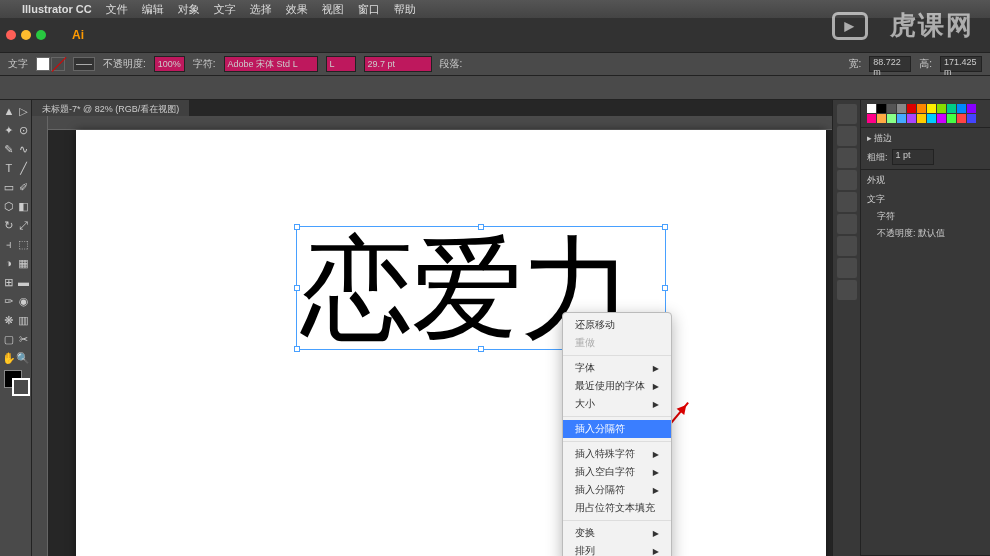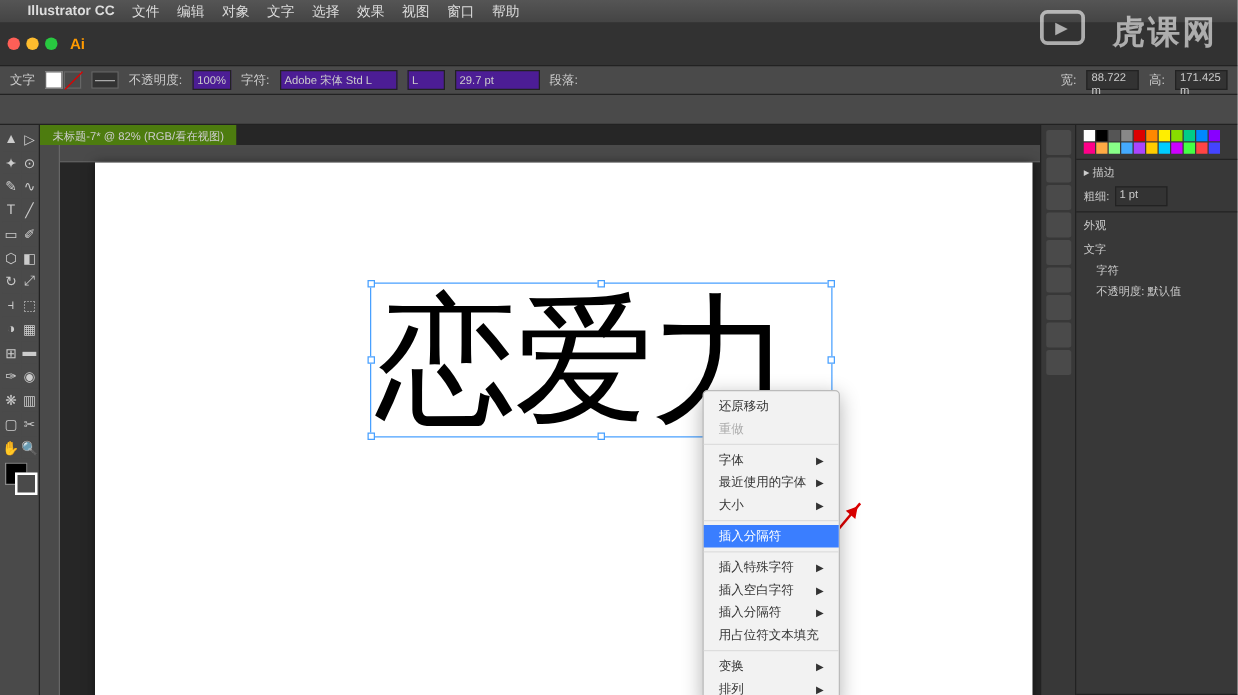--- a/index.html
+++ b/index.html
@@ -2,52 +2,52 @@
 <html><head>
 <meta charset="utf-8">
 <style>
 * { margin: 0; padding: 0; box-sizing: border-box; font-family: sans-serif; }
 body { background: #323232; width: 990px; height: 556px; overflow: hidden; position: relative; font-size: 10px; color: #ccc; }
 
 .menubar { height: 18px; background: linear-gradient(#555, #444); display: flex; align-items: center; padding: 0 8px; gap: 14px; font-size: 11px; color: #ddd; }
 .menubar .apple { font-size: 13px; }
 .menubar .app-name { font-weight: bold; }
 
-.titlebar { height: 34px; background: #323232; display: flex; align-items: center; padding: 0 6px; gap: 6px; }
+.titlebar { height: 34px; background: #323232; display: flex; align-items: center; padding: 0 6px; gap: 22px; }
 .traffic { display: flex; gap: 5px; }
 .tdot { width: 10px; height: 10px; border-radius: 50%; }
 .tdot.r { background: #ff5f57; }
 .tdot.y { background: #febc2e; }
 .tdot.g { background: #28c840; }
 .titlebar .ai { color: #ff9a00; font-weight: bold; font-size: 12px; margin-left: 4px; }
 
 .controlbar { height: 24px; background: #4a4a4a; border-top: 1px solid #222; border-bottom: 1px solid #222; display: flex; align-items: center; padding: 0 8px; gap: 8px; font-size: 10px; }
 .swatch-pair { display: flex; gap: 1px; }
 .sw { width: 14px; height: 14px; border: 1px solid #666; }
 .sw.w { background: #fff; }
 .sw.n { background: #4a4a4a; position: relative; }
 .sw.n::after { content: ""; position: absolute; width: 20px; height: 1px; background: #d00; transform: rotate(-45deg); top: 6px; left: -3px; }
 .opt-line { width: 22px; height: 14px; border: 1px solid #666; background: #333; display: flex; align-items: center; justify-content: center; }
 .opt-line::before { content: ""; width: 16px; height: 1px; background: #aaa; }
 .num-input { background: #333; border: 1px solid #222; color: #ccc; width: 42px; height: 16px; font-size: 9px; padding: 0 3px; }
-.dd { background: #4c1d95; border: 1px solid #222; color: #ccc; height: 16px; font-size: 9px; padding: 0 3px; display: flex; align-items: center; }
+.dd { background: #be185d; border: 1px solid #222; color: #ccc; height: 16px; font-size: 9px; padding: 0 3px; display: flex; align-items: center; }
 .spacer { flex: 1; }
 
 .controlbar2 { height: 24px; background: #4a4a4a; border-bottom: 1px solid #222; display: flex; align-items: center; padding: 0 8px; gap: 8px; font-size: 10px; }
 
 .main { display: flex; height: calc(556px - 18px - 22px - 24px - 24px - 12px); }
 
 .toolbox { width: 32px; background: #4a4a4a; border-right: 1px solid #222; display: grid; grid-template-columns: 1fr 1fr; grid-auto-rows: 18px; gap: 1px; padding: 2px; }
 .tool { background: #4a4a4a; display: flex; align-items: center; justify-content: center; cursor: pointer; font-size: 11px; color: #ccc; }
 .fillstroke { grid-column: 1 / 3; height: 32px; position: relative; }
 .fillstroke .fill { position: absolute; width: 18px; height: 18px; background: #000; border: 1px solid #888; top: 2px; left: 2px; }
 .fillstroke .stroke { position: absolute; width: 18px; height: 18px; background: #4a4a4a; border: 2px solid #fff; top: 10px; left: 10px; }
 
 .workspace { flex: 1; background: #262626; position: relative; overflow: hidden; }
-.tab { position: absolute; top: 0; left: 0; background: #4d7c0f; font-size: 9px; padding: 3px 10px; color: #ccc; border-bottom: 1px solid #222; }
+.tab { position: absolute; top: 0; left: 0; background: #404040; font-size: 9px; padding: 3px 10px; color: #ccc; border-bottom: 1px solid #222; }
 .ruler-h { position: absolute; top: 16px; left: 16px; right: 0; height: 14px; background: #4a4a4a; border-bottom: 1px solid #666; }
 .ruler-v { position: absolute; top: 16px; left: 0; width: 16px; bottom: 0; background: #4a4a4a; border-right: 1px solid #666; }
 .canvas-area { position: absolute; top: 30px; left: 16px; right: 0; bottom: 14px; background: #262626; }
 .artboard { position: absolute; background: #fff; box-shadow: 0 0 8px rgba(0,0,0,0.5); top: 0; left: 28px; width: 750px; height: 440px; }
 .text-obj { position: absolute; top: 96px; left: 220px; width: 370px; height: 124px; border: 1px solid #48a0ff; }
 .text-obj .handle { position: absolute; width: 6px; height: 6px; background: #fff; border: 1px solid #48a0ff; }
 .h-tl { top: -3px; left: -3px; } .h-tr { top: -3px; right: -3px; } .h-bl { bottom: -3px; left: -3px; } .h-br { bottom: -3px; right: -3px; }
 .h-tm { top: -3px; left: 50%; margin-left: -3px; } .h-bm { bottom: -3px; left: 50%; margin-left: -3px; }
 .h-ml { left: -3px; top: 50%; margin-top: -3px; } .h-mr { right: -3px; top: 50%; margin-top: -3px; }
 .big-text { font-family: "Songti SC", "SimSun", serif; font-size: 112px; color: #000; line-height: 1; position: absolute; top: 6px; left: 4px; letter-spacing: -2px; }
@@ -65,21 +65,21 @@
 .dock-ico { width: 20px; height: 20px; background: #4a4a4a; border-radius: 2px; cursor: pointer; }
 
 .panels { width: 130px; background: #383838; border-left: 1px solid #222; display: flex; flex-direction: column; }
 .panel { border-bottom: 1px solid #222; padding: 4px 6px; font-size: 9px; }
 .panel-title { color: #ccc; margin-bottom: 4px; font-size: 9px; }
 .swatches { display: grid; grid-template-columns: repeat(11, 9px); gap: 1px; }
 .swatches div { width: 9px; height: 9px; }
 
 .statusbar { height: 12px; background: #4a4a4a; border-top: 1px solid #222; display: flex; align-items: center; font-size: 9px; color: #ccc; padding: 0 8px; gap: 24px; }
 
-.watermark { position: absolute; top: 8px; right: 16px; font-size: 26px; color: rgba(255,255,255,0.6); font-weight: bold; letter-spacing: 2px; display: flex; align-items: flex-start; gap: 22px; z-index: 100; }
+.watermark { position: absolute; top: 8px; right: 16px; font-size: 26px; color: rgba(255,255,255,0.6); font-weight: bold; letter-spacing: 2px; display: flex; align-items: center; gap: 22px; z-index: 100; }
 .watermark .logo { width: 36px; height: 28px; border: 3px solid rgba(255,255,255,0.6); border-radius: 6px; display: flex; align-items: center; justify-content: center; }
 .watermark .logo::before { content: "▶"; font-size: 12px; }
 </style>
 </head>
 <body>
 
 <div class="menubar">
   <span class="apple"></span>
   <span class="app-name">Illustrator CC</span>
   <span>文件</span>

